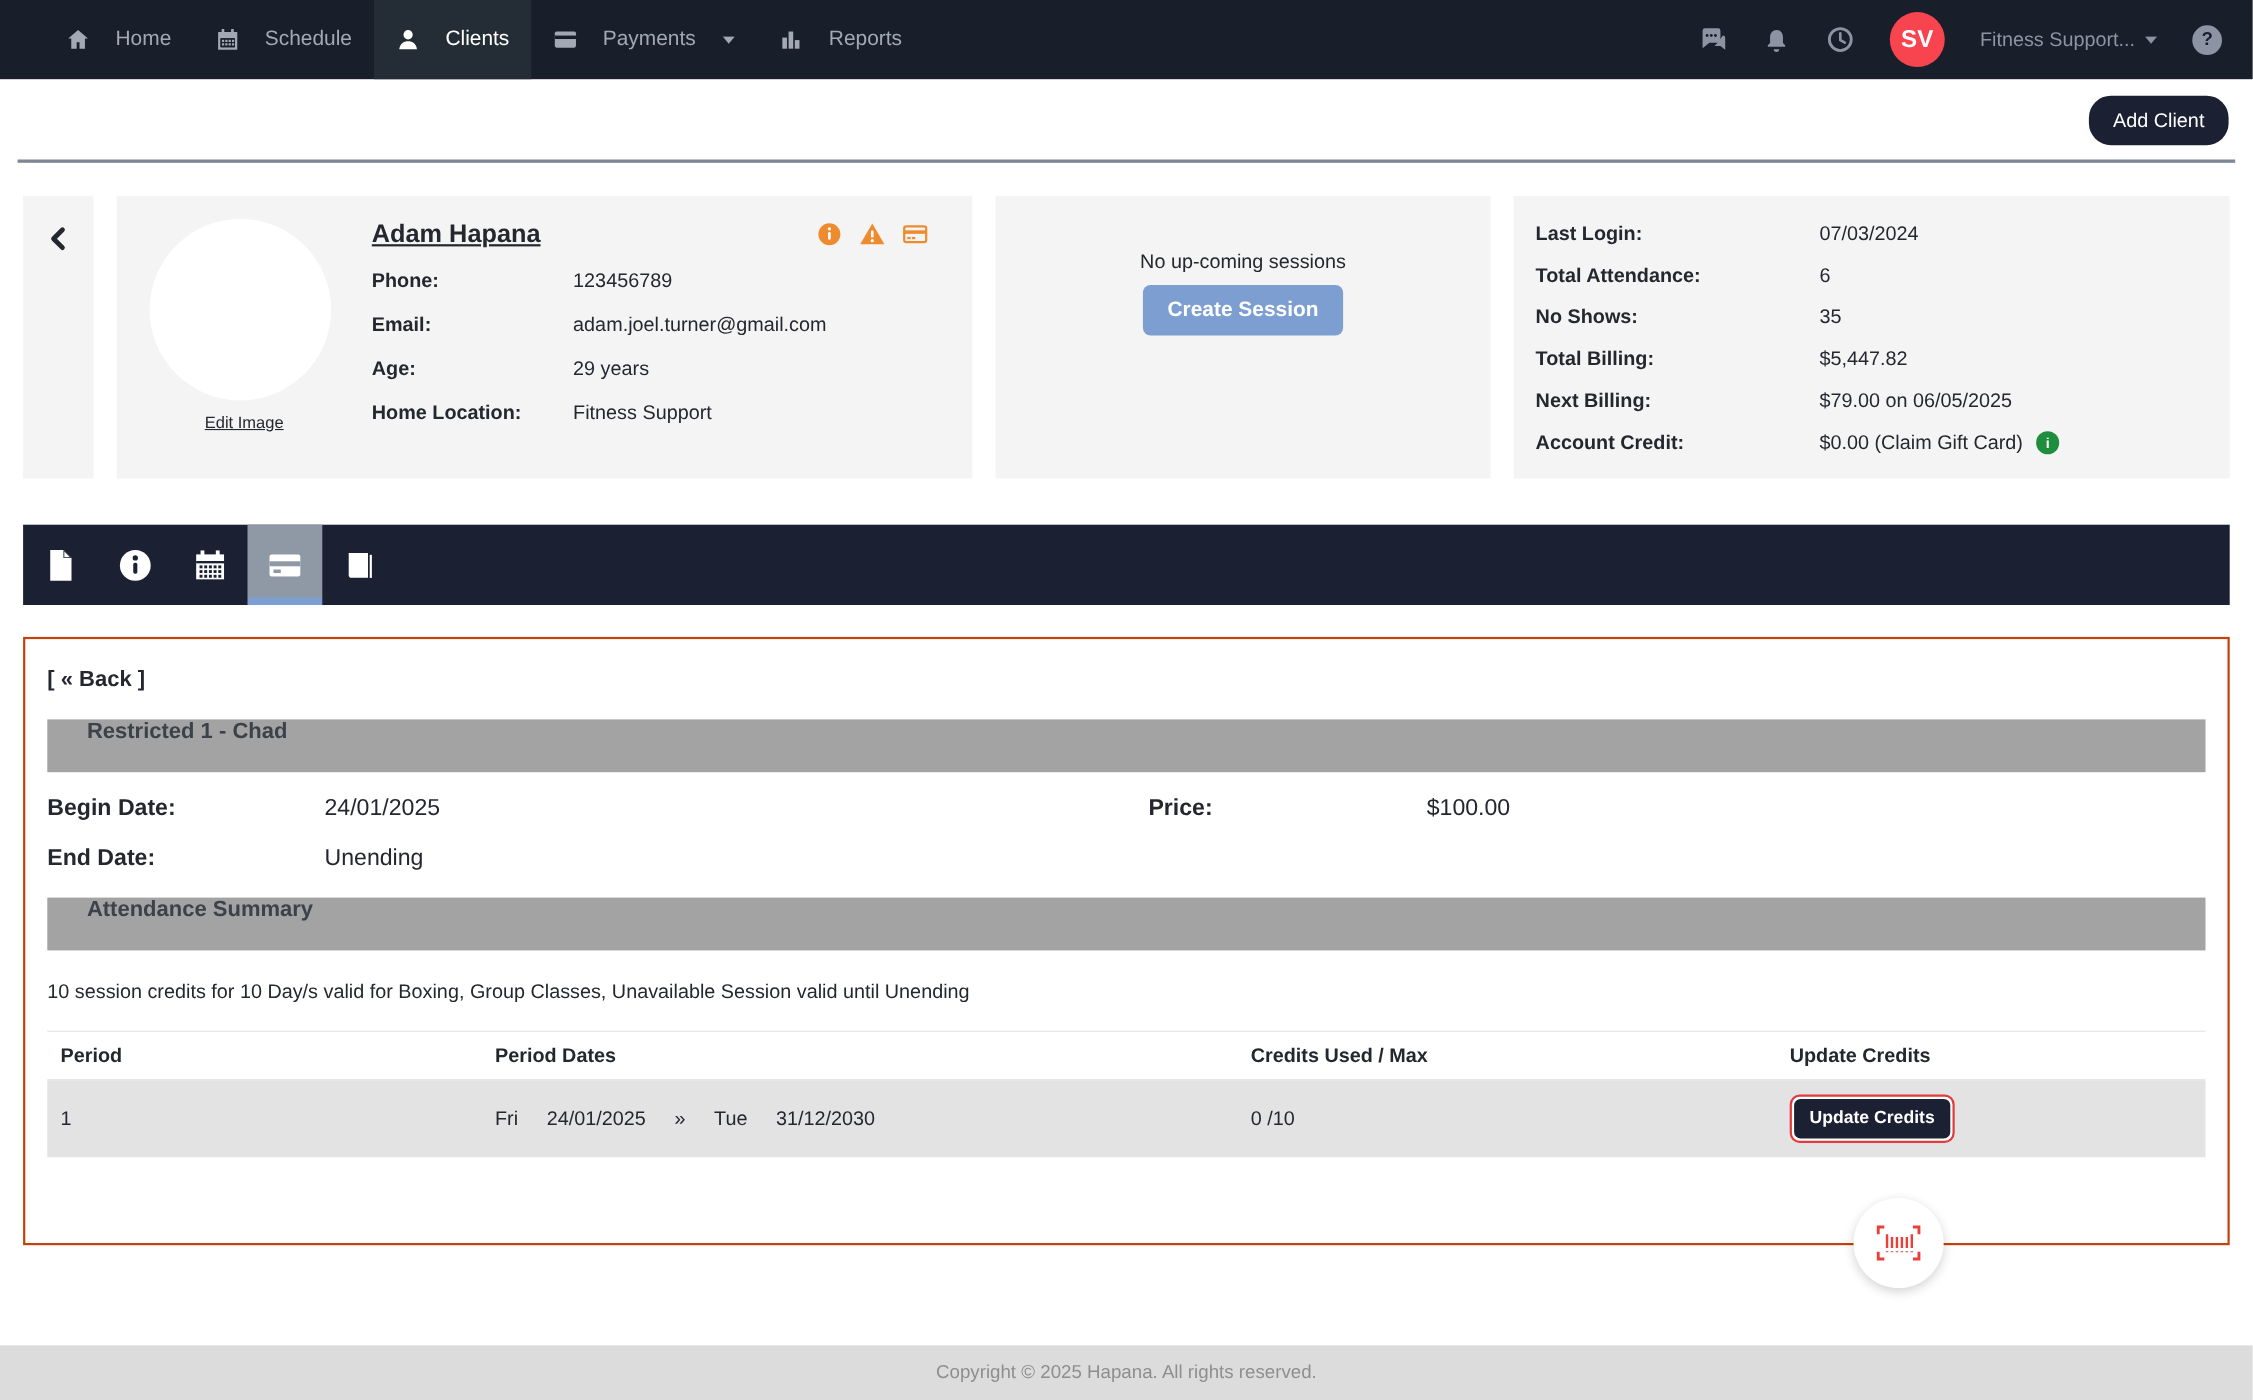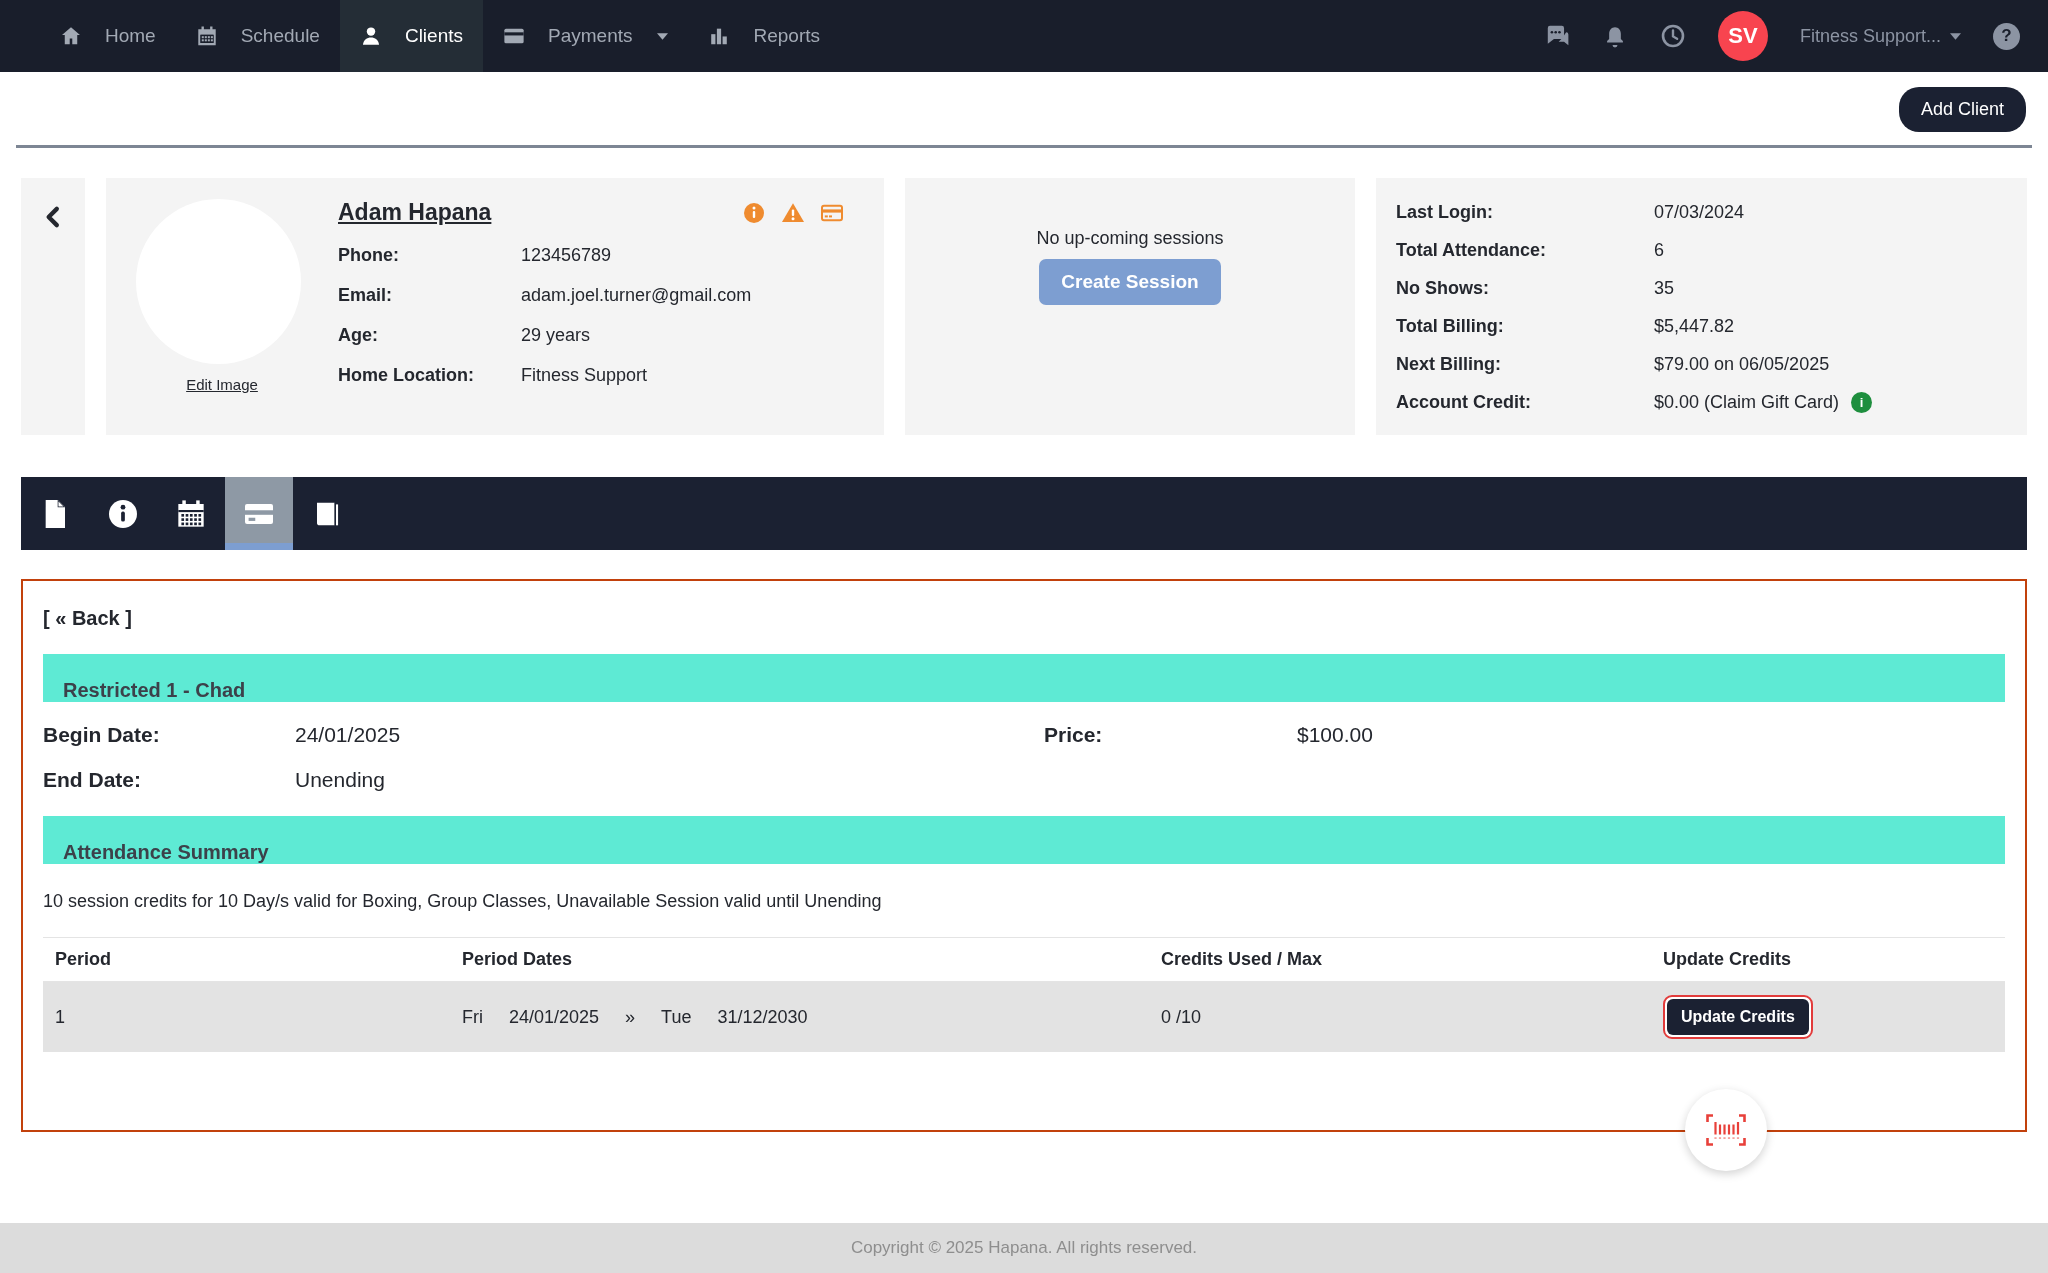--- a/index.html
+++ b/index.html
@@ -60,27 +60,27 @@
 
   
   .tabbar { margin:42px 21px 0; height:73px; background:#1b2132; display:flex; }
   .tab { width:68px; display:flex; align-items:center; justify-content:center; cursor:pointer; }
   .tab svg { width:32px; height:32px; }
   .tab.active { background:#8e99a5; box-shadow: inset 0 -7px 0 #7d9ed1; }
 
   
   .panel { margin:29px 21px 0; height:553px; border:2px solid #c2410c; background:#fff; position:relative; padding:26px 20px 0; }
   .back-link { font-size:20px; font-weight:700; cursor:pointer; }
-  .section-bar { margin-top:24px; height:48px; background:#5eead4; display:flex; align-items:flex-end; padding-left:20px; font-size:20px; font-weight:700; color:#3c414a; }
+  .section-bar { margin-top:24px; height:48px; background:#a3a3a3; display:flex; align-items:flex-start; padding-left:36px; font-size:20px; font-weight:700; color:#3c414a; }
   .detail-row { display:grid; grid-template-columns:252px 749px 253px auto; font-size:21px; margin-top:21px; }
   .detail-label { font-weight:700; }
   .summary-text { margin-top:27px; font-size:18px; }
 
   .table { margin-top:25px; border-top:1px solid #e4e4e4; }
-  .thead, .trow { display:grid; grid-template-columns:407px 687px 445px 1fr; align-items:center; font-size:18px;gap:12px; }
+  .thead, .trow { display:grid; grid-template-columns:407px 687px 445px 1fr; align-items:center; font-size:18px; }
   .thead { height:44px; font-weight:700; border-bottom:1px solid #e4e4e4; }
   .thead > div:first-child, .trow > div:first-child { padding-left:12px; }
   .thead > div:last-child, .trow > div:last-child { padding-left:45px; }
   .trow { height:70px; background:#e3e3e3; }
   .dates-cell { display:flex; column-gap:26px; }
   .update-wrap { display:inline-block; border:2px solid #e23b3b; border-radius:9px; padding:2px; background:#fff; }
   .update-btn { background:#1b2132; color:#fff; border:none; border-radius:6px; padding:9px 14px; font-size:16px; font-weight:700; font-family:inherit; cursor:pointer; }
 
   .barcode-fab { position:absolute; right:258px; bottom:-41px; width:82px; height:82px; border-radius:50%; background:#fff; box-shadow:0 3px 10px rgba(0,0,0,0.18); display:flex; align-items:center; justify-content:center; cursor:pointer; }
   .barcode-fab svg { width:42px; height:34px; }

